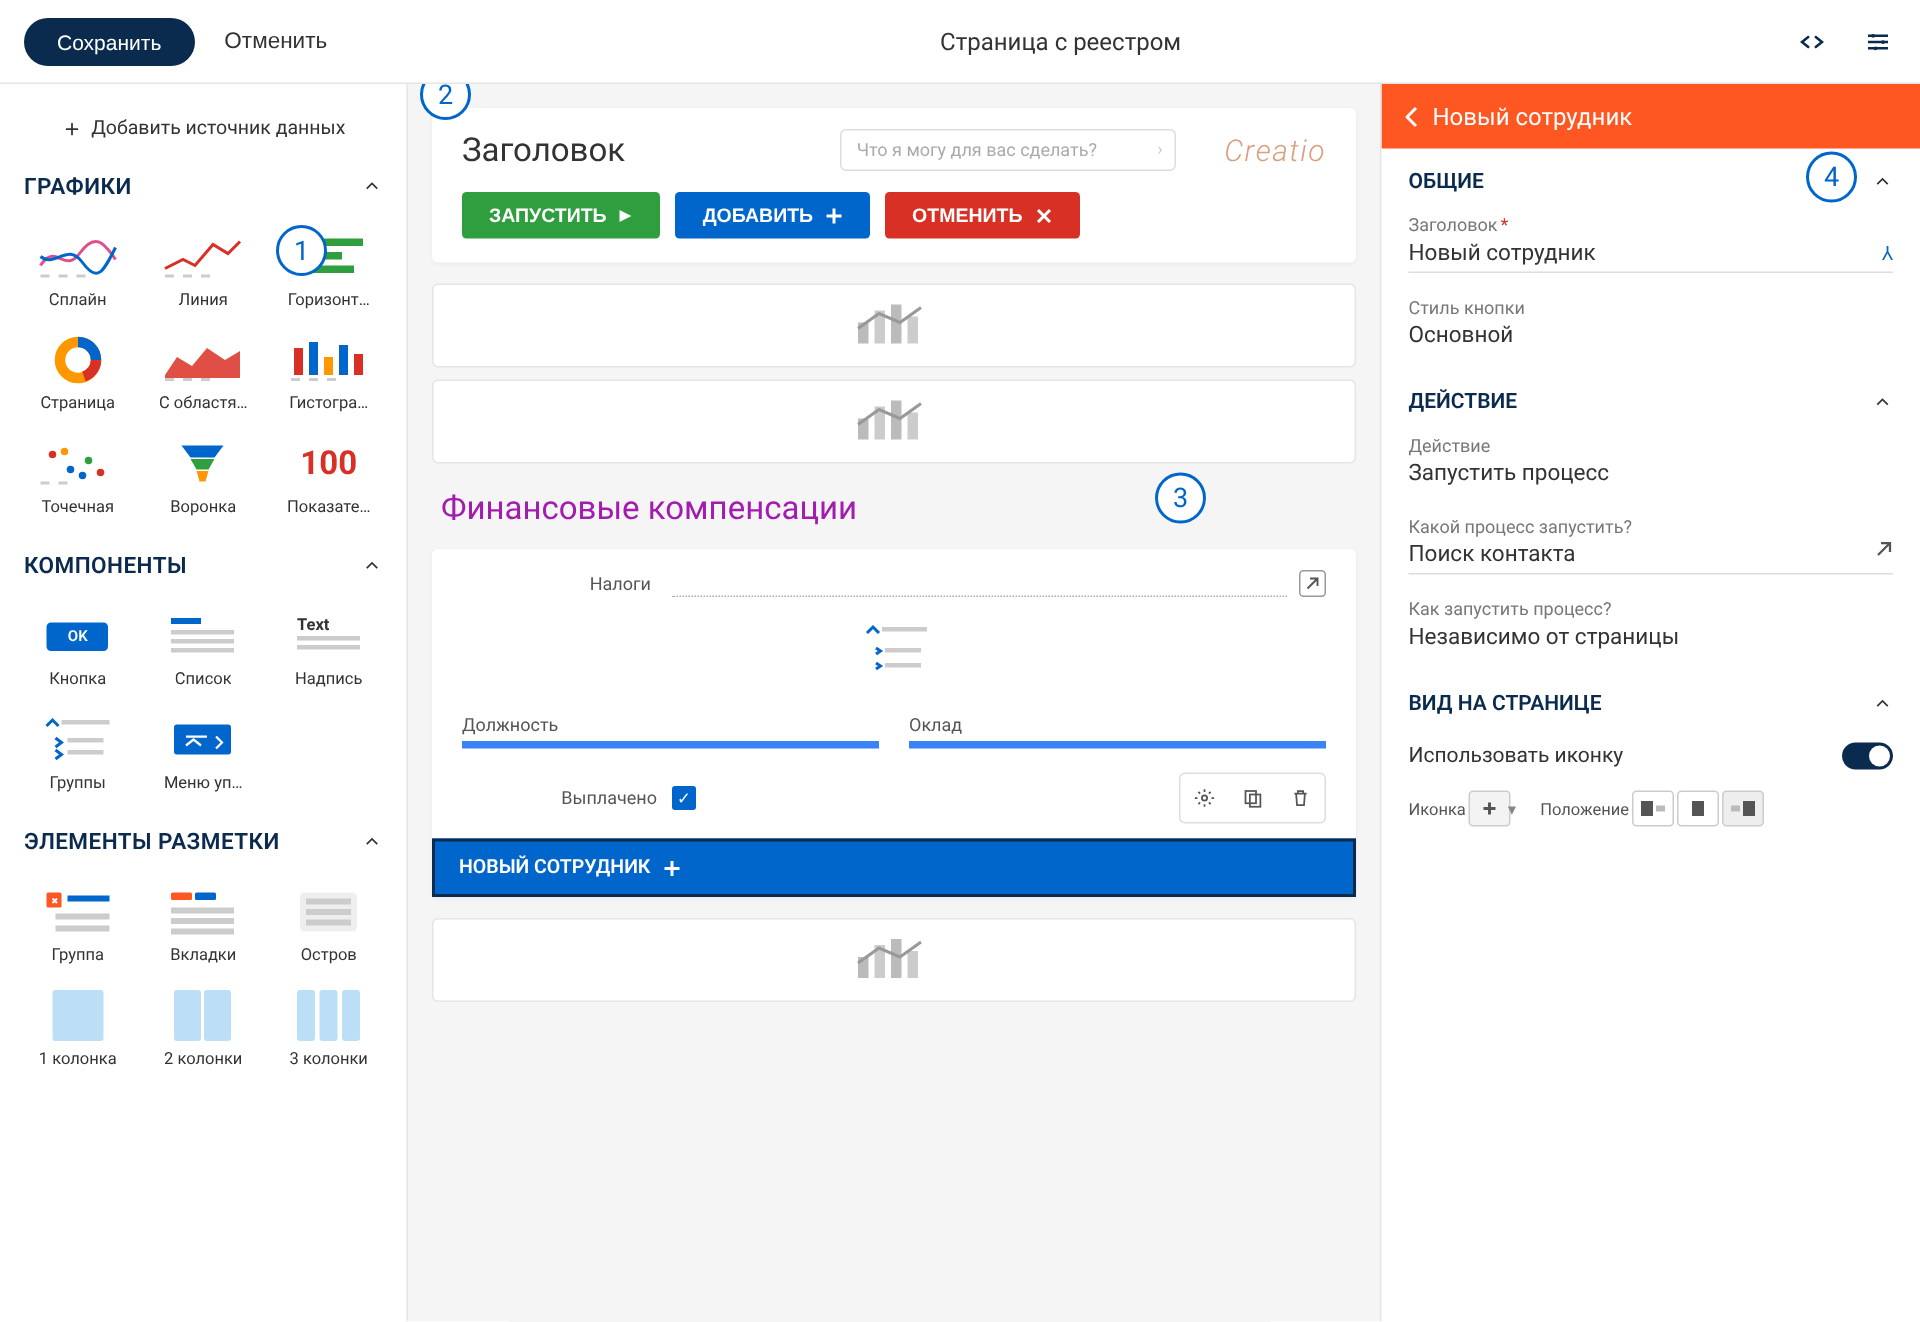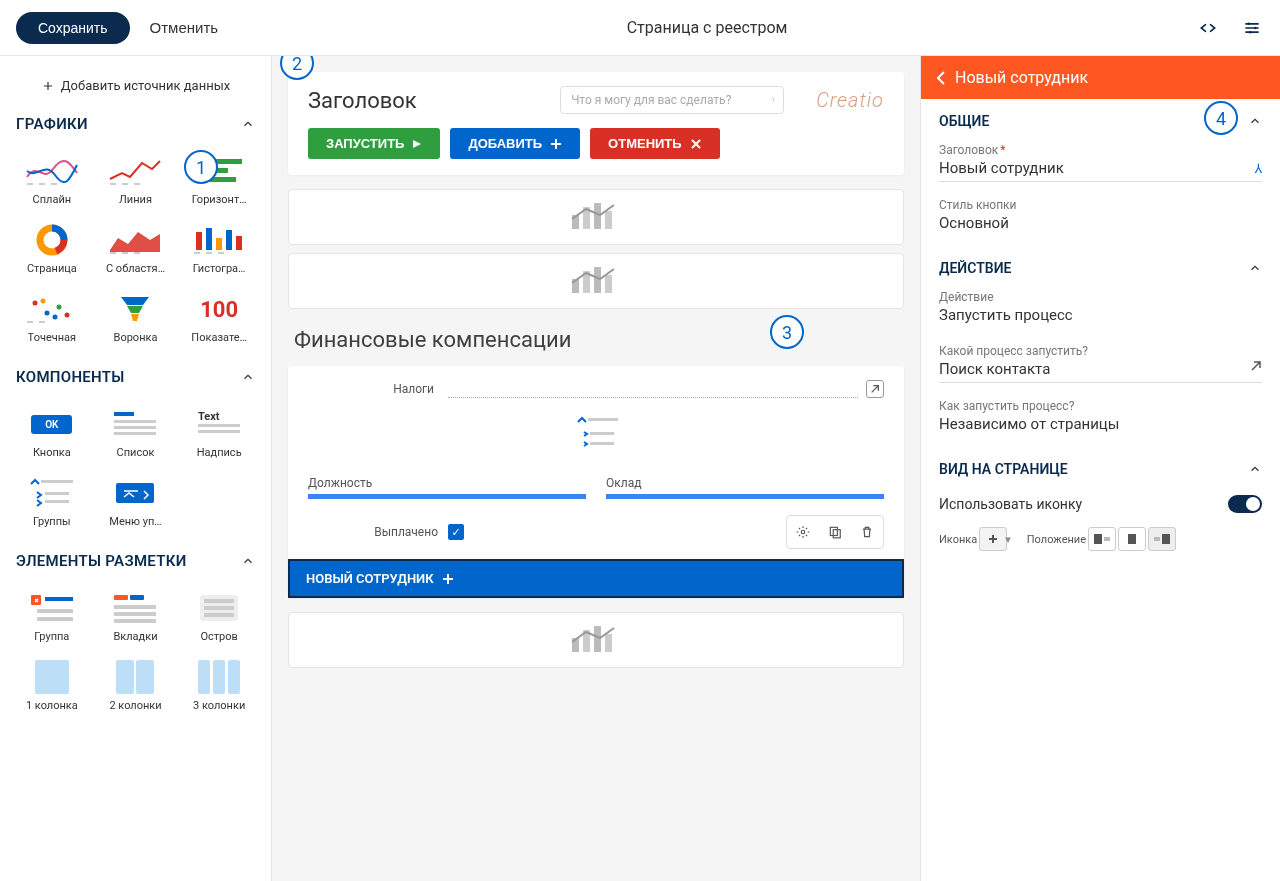--- a/index.html
+++ b/index.html
@@ -35,21 +35,21 @@
 .search-pill { border: 1px solid #ddd; border-radius: 4px; padding: 6px 30px 6px 10px; font-size: 12px; color: #aaa; width: 224px; position: relative; margin-left: auto; }
 .logo { font-size: 20px; font-weight: 300; color: #d8a080; letter-spacing: 1px; margin-left: 16px; font-style: italic; }
 .action-buttons { display: flex; gap: 10px; padding: 0 20px 16px; }
 .action-btn { border: none; border-radius: 3px; padding: 8px 18px; font-size: 13px; font-weight: 600; color: #fff; cursor: pointer; display: flex; align-items: center; gap: 8px; }
 .btn-green { background: #2e9e3f; }
 .btn-blue { background: #0066cc; }
 .btn-red { background: #d93025; }
 
 .placeholder-row { background: #fff; border: 1px solid #e5e5e5; border-radius: 4px; height: 56px; margin-bottom: 8px; display: flex; align-items: center; justify-content: center; }
 
-.section-title-canvas { font-size: 22px; color: #404040; padding: 10px 6px 14px; }
+.section-title-canvas { font-size: 22px; color: #a21caf; padding: 10px 6px 14px; }
 .field-row { display: flex; align-items: center; padding: 6px 20px; }
 .field-label { font-size: 12px; color: #555; width: 140px; text-align: right; padding-right: 14px; }
 .field-input-line { flex: 1; border-bottom: 1px dotted #aaa; height: 18px; position: relative; }
 .field-expand { margin-left: 8px; border: 1px solid #999; border-radius: 3px; width: 18px; height: 18px; display: flex; align-items: center; justify-content: center; cursor: pointer; font-size: 10px; }
 
 .group-placeholder { display: flex; flex-direction: column; align-items: center; padding: 10px 0 16px; gap: 2px; }
 
 .two-col { display: flex; padding: 6px 20px; gap: 20px; }
 .col-field { flex: 1; }
 .col-field-label { font-size: 12px; color: #555; border-bottom: 5px solid #3b82f6; padding-bottom: 4px; }

